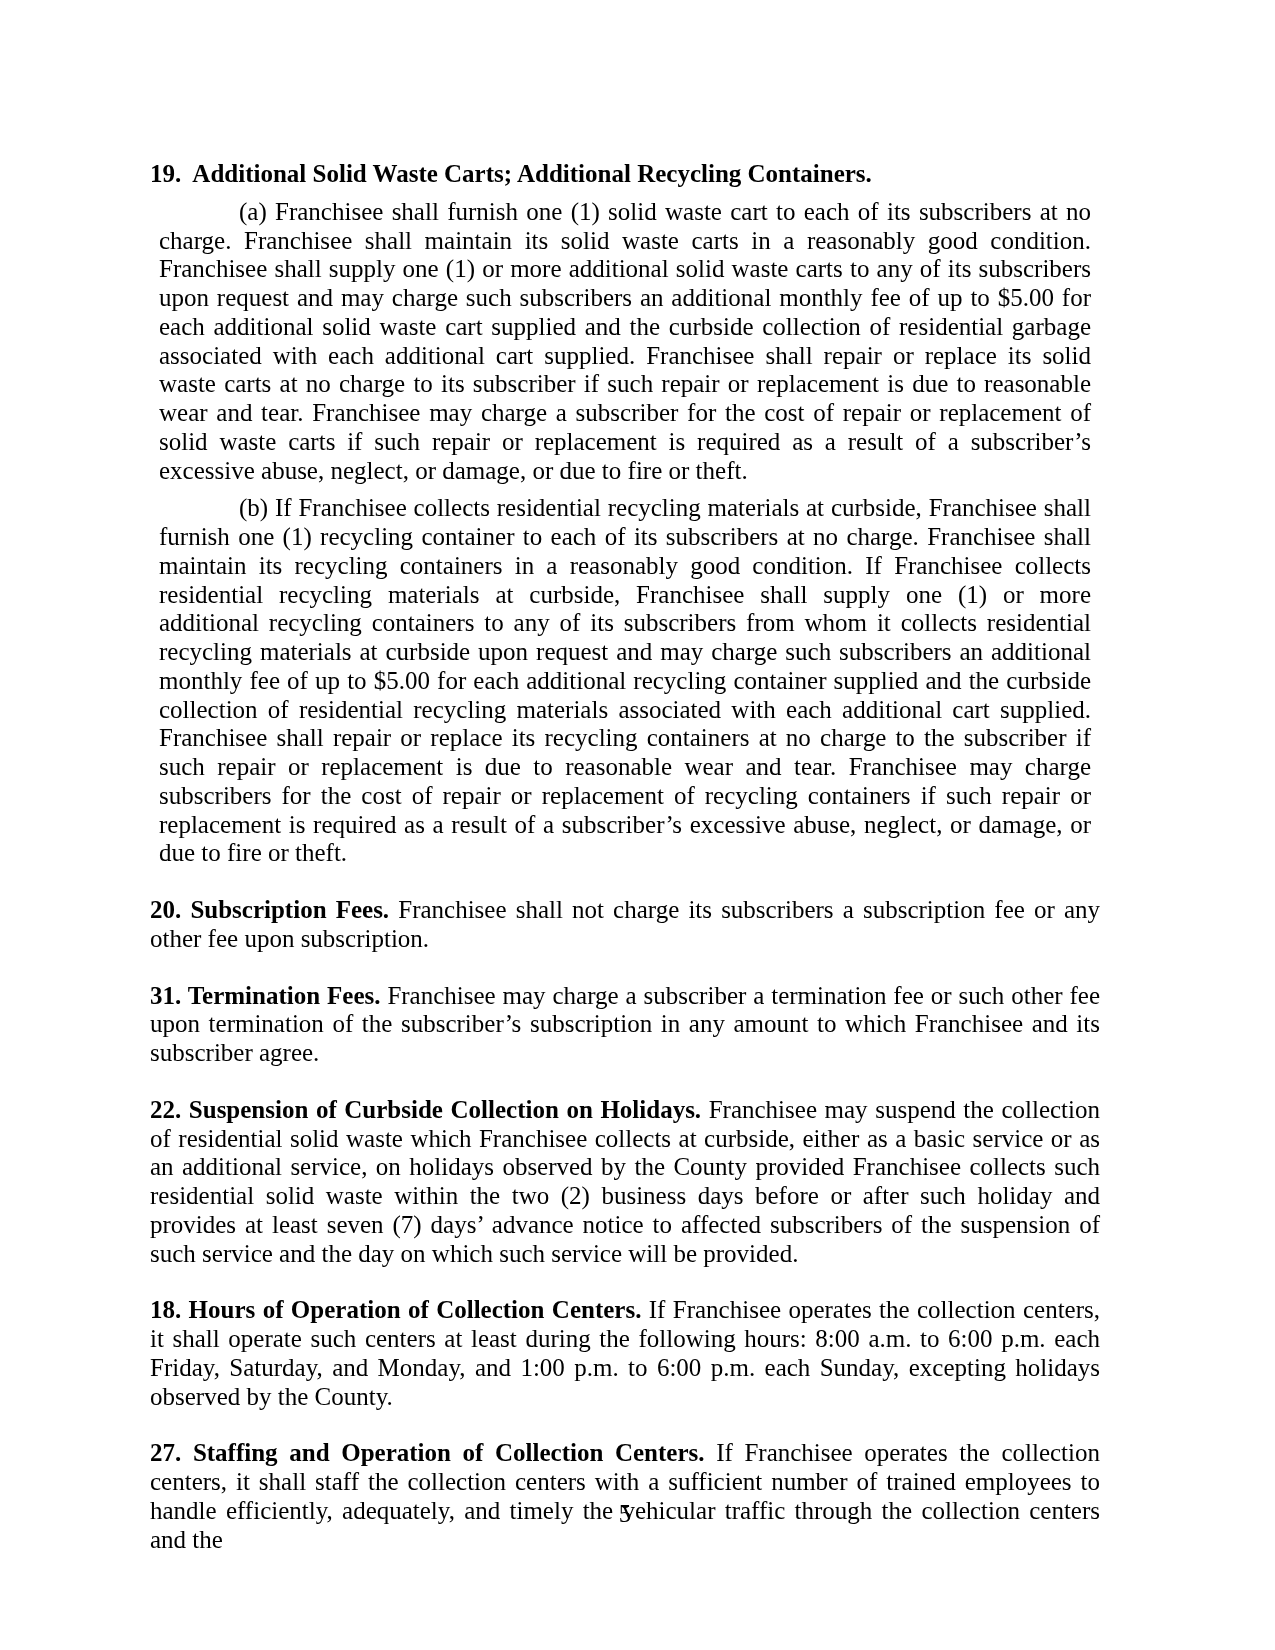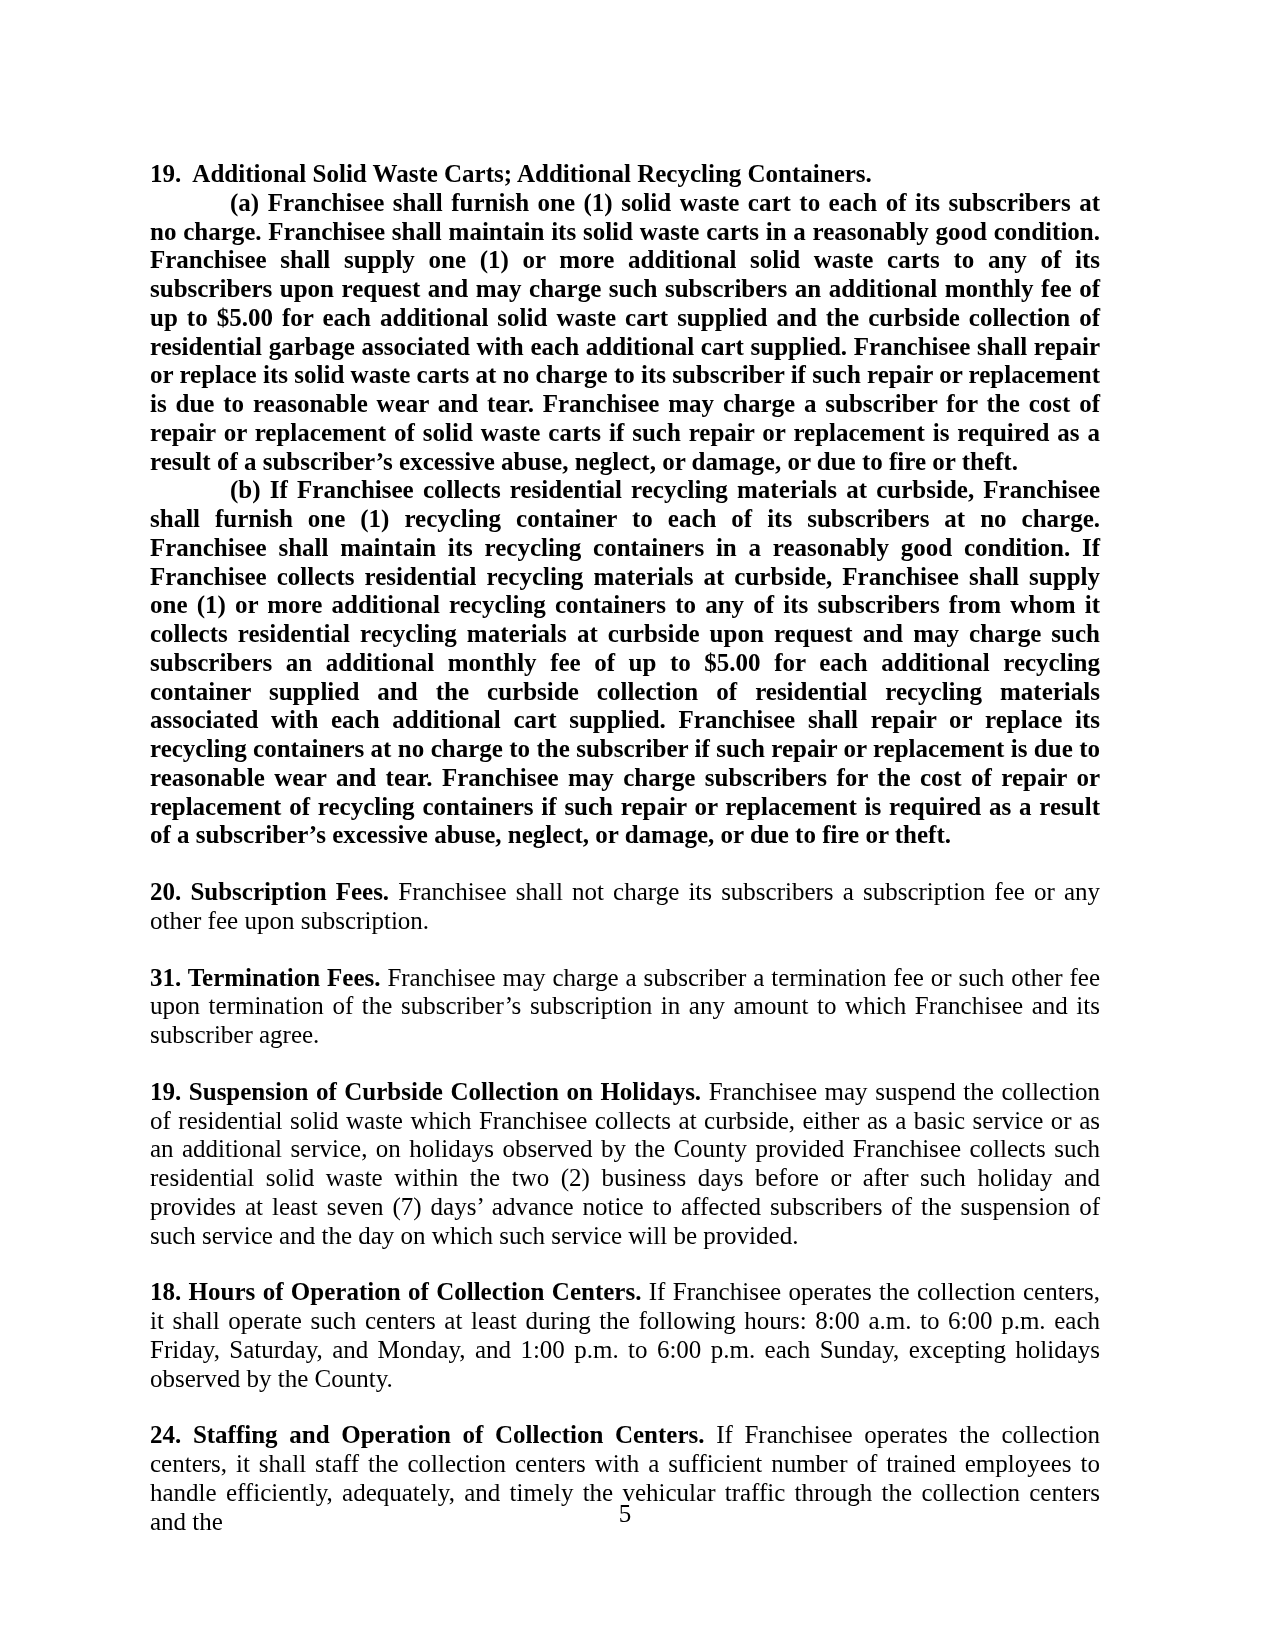--- a/index.html
+++ b/index.html
@@ -21,23 +21,22 @@
     overflow: hidden;
   }
   .section-heading {
     font-size: 25px;
     font-weight: bold;
     margin: 0;
     white-space: pre-wrap;
     text-align: left;
   }
   .para {
-    margin: 0;
+    margin: 9px;
     text-align: justify;
-    font-weight: bold;
   }
   .para.indent {
     text-indent: 80px;
   }
   .section-para {
     margin: 28px 0 0 0;
     text-align: justify;
   }
   .run-in-label {
     font-weight: bold;
@@ -67,29 +66,29 @@
     <span class="run-in-label">20. Subscription Fees.</span>
     <span>Franchisee shall not charge its subscribers a subscription fee or any other fee upon subscription.</span>
   </p>
 
   <p class="section-para">
     <span class="run-in-label">31. Termination Fees.</span>
     <span>Franchisee may charge a subscriber a termination fee or such other fee upon termination of the subscriber’s subscription in any amount to which Franchisee and its subscriber agree.</span>
   </p>
 
   <p class="section-para">
-    <span class="run-in-label">19. Suspension of Curbside Collection on Holidays.</span>
+    <span class="run-in-label">22. Suspension of Curbside Collection on Holidays.</span>
     <span>Franchisee may suspend the collection of residential solid waste which Franchisee collects at curbside, either as a basic service or as an additional service, on holidays observed by the County provided Franchisee collects such residential solid waste within the two (2) business days before or after such holiday and provides at least seven (7) days’ advance notice to affected subscribers of the suspension of such service and the day on which such service will be provided.</span>
   </p>
 
   <p class="section-para">
     <span class="run-in-label">18. Hours of Operation of Collection Centers.</span>
     <span>If Franchisee operates the collection centers, it shall operate such centers at least during the following hours: 8:00 a.m. to 6:00 p.m. each Friday, Saturday, and Monday, and 1:00 p.m. to 6:00 p.m. each Sunday, excepting holidays observed by the County.</span>
   </p>
 
   <p class="section-para">
-    <span class="run-in-label">24. Staffing and Operation of Collection Centers.</span>
+    <span class="run-in-label">27. Staffing and Operation of Collection Centers.</span>
     <span>If Franchisee operates the collection centers, it shall staff the collection centers with a sufficient number of trained employees to handle efficiently, adequately, and timely the vehicular traffic through the collection centers and the</span>
   </p>
 
   <div class="page-number">5</div>
 
 </div>
 
 </body></html>

